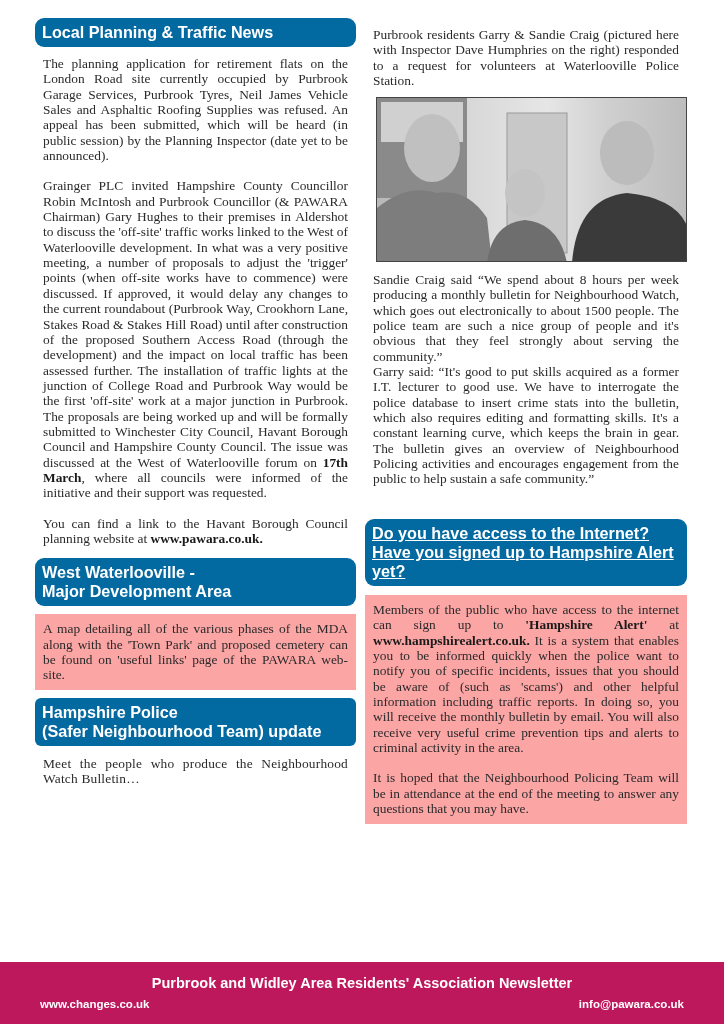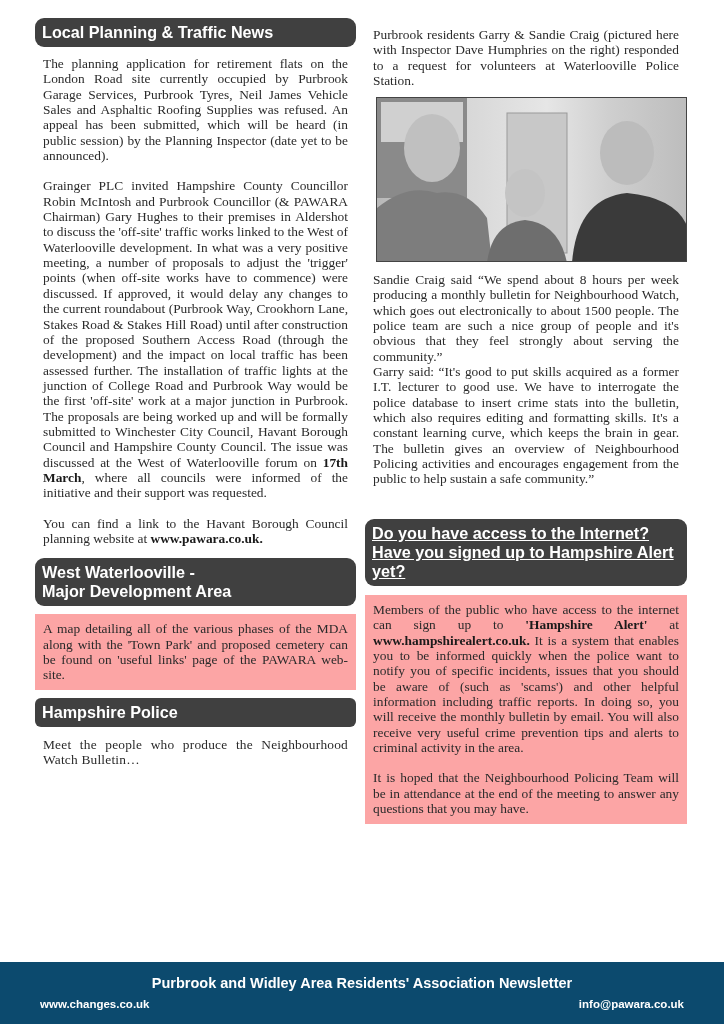--- a/index.html
+++ b/index.html
@@ -5,38 +5,38 @@
   html, body { margin: 0; padding: 0; }
   body {
     width: 724px; height: 1024px; position: relative; overflow: hidden;
     background: #ffffff; color: #2a2a2a;
     font-family: "Liberation Sans", sans-serif;
   }
   .col { position: absolute; top: 0; }
   .col-left { left: 35px; width: 321px; }
   .col-right { left: 365px; width: 322px; }
   .hdr {
-    background: #404040; color: #fff; border-radius: 9px;
+    background: #0369a1; color: #fff; border-radius: 9px;
     font-weight: bold; font-size: 16.2px; line-height: 19px;
     padding: 5px 8px 5px 7px; box-sizing: border-box;
   }
   .txt {
     font-size: 13.4px; line-height: 15.35px; text-align: justify;
     padding: 0 8px; margin: 0; color: #2a2a2a; font-family: Liberation Serif, serif;
   }
   .txt b { color: #1a1a1a; }
   .grey { background: #fca5a5; padding-top: 7px; padding-bottom: 7px; }
   .photo {
     position: absolute; left: 376px; top: 97px; width: 311px; height: 165px;
     border: 1px solid #444; box-sizing: border-box; overflow: hidden;
     background: linear-gradient(90deg, #b8b8b8 0%, #d8d8d8 30%, #e6e6e6 55%, #cfcfcf 75%, #bdbdbd 100%);
   }
   .footer {
     position: absolute; left: 0; top: 962px; width: 724px; height: 62px;
-    background: #0c4a6e; color: #fff;
+    background: #be185d; color: #fff;
   }
   .footer .title {
     position: absolute; top: 13px; left: 0; width: 724px; text-align: center;
     font-weight: bold; font-size: 14.5px;
   }
   .footer .web { position: absolute; left: 40px; top: 36px; font-size: 11.5px; font-weight: bold; }
   .footer .mail { position: absolute; right: 40px; top: 36px; font-size: 11.5px; font-weight: bold; text-align: center; }
 </style>
 </head>
 <body>
@@ -50,20 +50,21 @@
   <p class="txt" style="margin-top:15px;"><span>You can find a link to the Havant Borough Council planning website at </span><b>www.pawara.co.uk.</b></p>
 
   <div class="hdr" style="margin-top:12px;">
     <div>West Waterlooville -</div>
     <div>Major Development Area</div>
   </div>
   <p class="txt grey" style="margin-top:8px;">A map detailing all of the various phases of the MDA along with the 'Town Park' and proposed cemetery can be found on 'useful links' page of the PAWARA web-site.</p>
 
   <div class="hdr" style="margin-top:8px;border-radius:6px;">
     <div>Hampshire Police</div>
+    <div>(Safer Neighbourhood Team) update</div>
   </div>
   <p class="txt" style="margin-top:10px; letter-spacing:0.2px;">Meet the people who produce the Neighbourhood Watch Bulletin…</p>
 </div>
 
 <div class="col col-right">
   <p class="txt" style="margin-top:27px;">Purbrook residents Garry &amp; Sandie Craig (pictured here with Inspector Dave Humphries on the right) responded to a request for volunteers at Waterlooville Police Station.</p>
 </div>
 
 <div class="photo" title="Garry and Sandie Craig with Inspector Dave Humphries">
   <svg width="311" height="165" viewBox="0 0 311 165">

